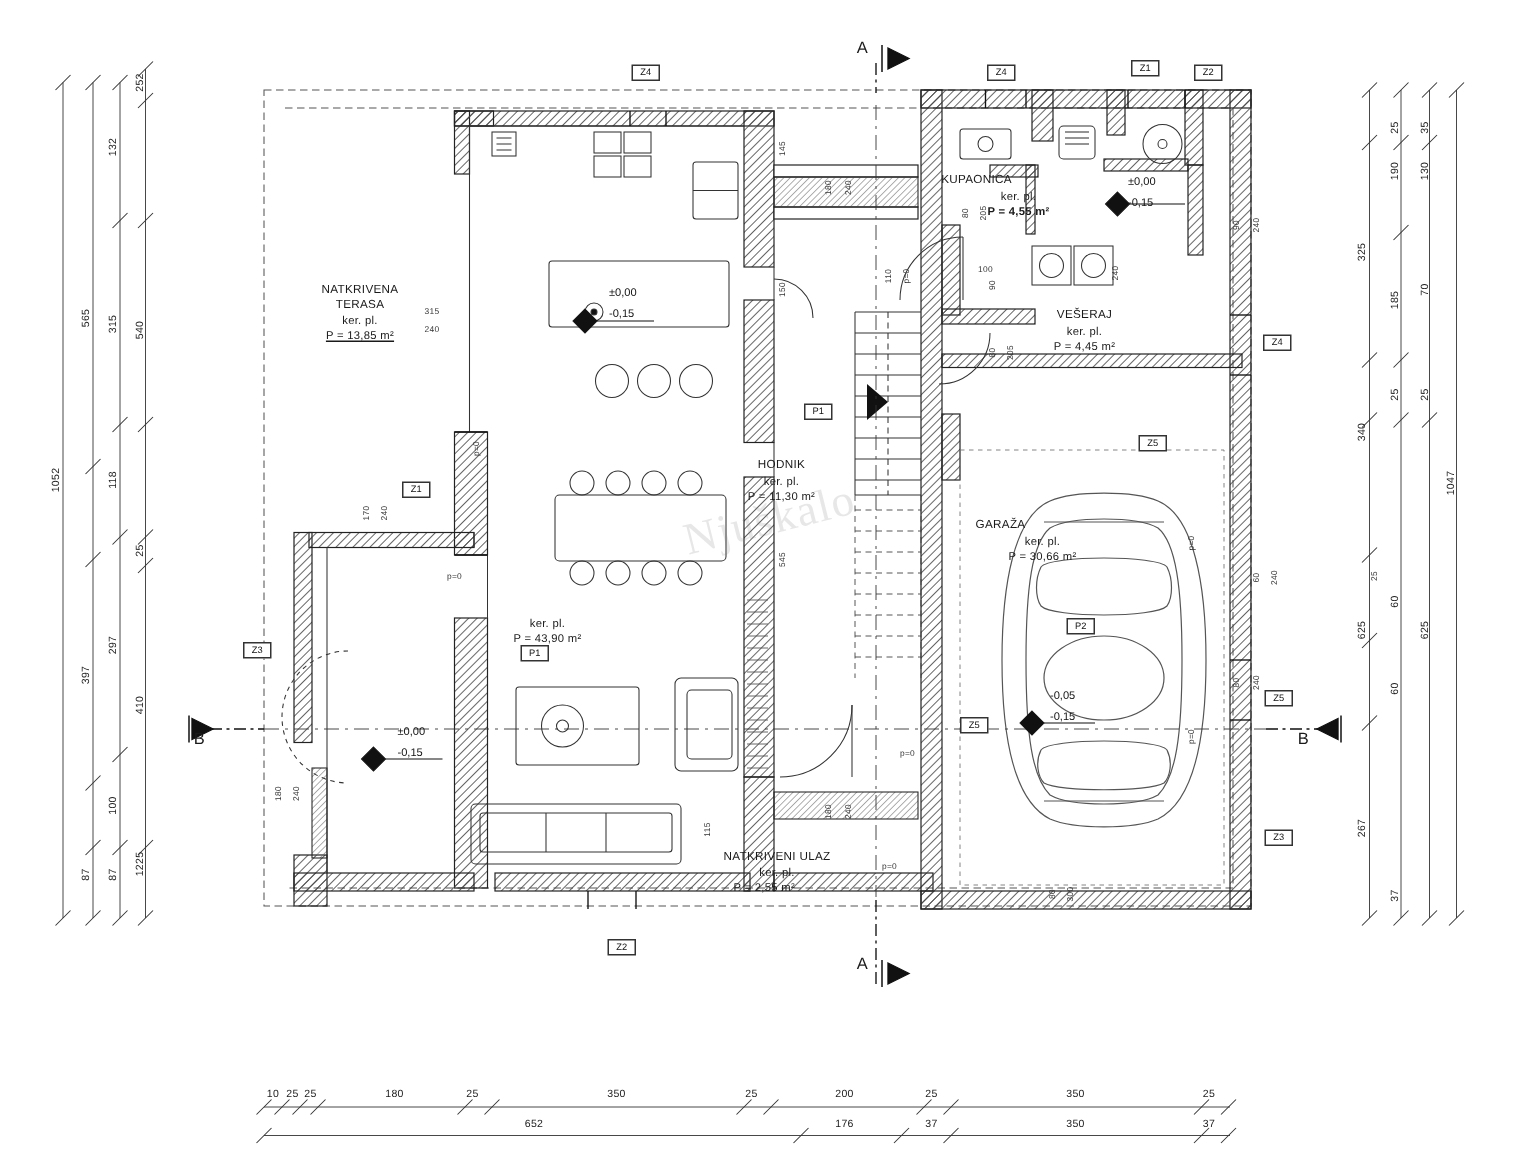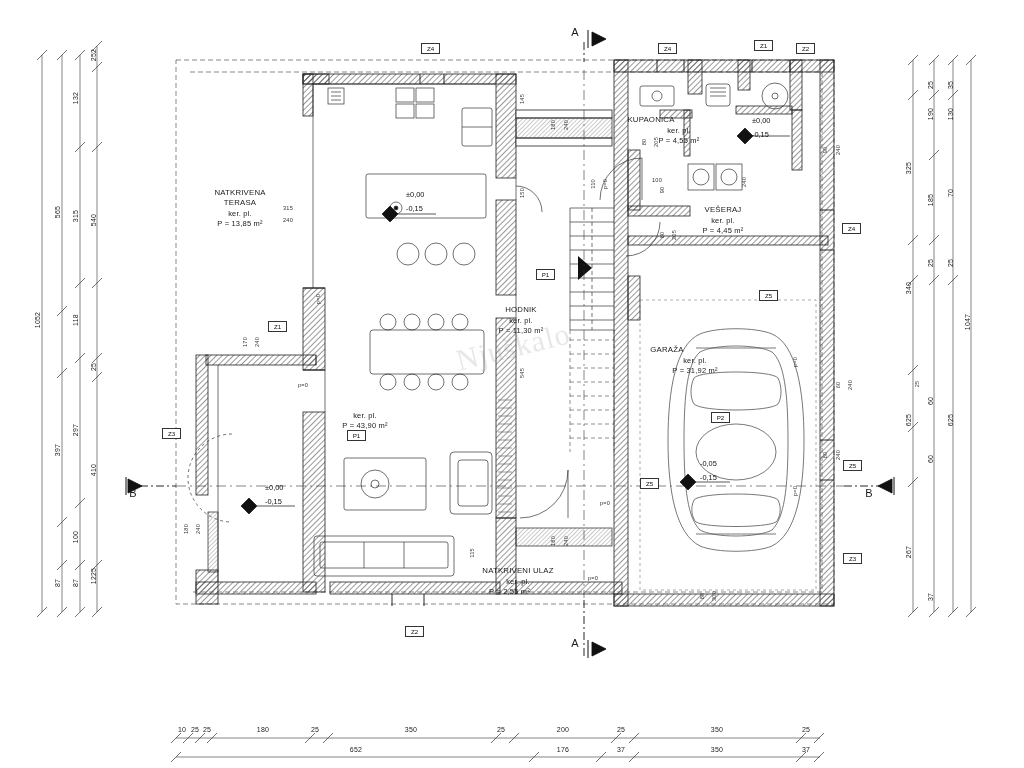--- a/index.html
+++ b/index.html
@@ -427,40 +427,40 @@
       <line x1="303" y1="288" x2="325" y2="288"></line>
       <line x1="303" y1="370" x2="325" y2="370"></line>
       <line x1="392" y1="594" x2="392" y2="606"></line>
       <line x1="424" y1="594" x2="424" y2="606"></line>
     </g>
   </svg>
 
   <div class="lbl room" style="left:180px; top:188px; width:120px;"><span>NATKRIVENA
 TERASA</span></div>
   <div class="lbl" style="left:180px; top:209px; width:120px;"><span>ker. pl.</span></div>
-  <div class="lbl" style="left:180px; top:219px; width:120px;"><span>P = 13,85 m²</span></div>
+  <div class="lbl" style="left:180px; top:219px; width:120px;text-decoration:underline;"><span>P = 13,85 m²</span></div>
 
   <div class="lbl" style="left:270px; top:411px; width:190px;"><span>ker. pl.</span></div>
   <div class="lbl" style="left:270px; top:421px; width:190px;"><span>P = 43,90 m²</span></div>
 
   <div class="lbl room" style="left:478px; top:305px; width:86px;"><span>HODNIK</span></div>
   <div class="lbl" style="left:478px; top:316px; width:86px;"><span>ker. pl.</span></div>
   <div class="lbl" style="left:478px; top:326px; width:86px;"><span>P = 11,30 m²</span></div>
 
   <div class="lbl room" style="left:608px; top:115px; width:86px;"><span>KUPAONICA</span></div>
   <div class="lbl" style="left:636px; top:126px; width:86px;"><span>ker. pl.</span></div>
-  <div class="lbl" style="left:636px; top:136px; width:86px;"><span>P = 4,55 m²</span></div>
+  <div class="lbl" style="left:636px; top:136px; width:86px;font-weight:bold;"><span>P = 4,55 m²</span></div>
 
   <div class="lbl room" style="left:680px; top:205px; width:86px;"><span>VEŠERAJ</span></div>
   <div class="lbl" style="left:680px; top:216px; width:86px;"><span>ker. pl.</span></div>
   <div class="lbl" style="left:680px; top:226px; width:86px;"><span>P = 4,45 m²</span></div>
 
   <div class="lbl room" style="left:624px; top:345px; width:86px;"><span>GARAŽA</span></div>
   <div class="lbl" style="left:652px; top:356px; width:86px;"><span>ker. pl.</span></div>
-  <div class="lbl" style="left:652px; top:366px; width:86px;"><span>P = 31,92 m²</span></div>
+  <div class="lbl" style="left:652px; top:366px; width:86px;"><span>P = 30,66 m²</span></div>
 
   <div class="lbl room" style="left:456px; top:566px; width:124px;"><span>NATKRIVENI ULAZ</span></div>
   <div class="lbl" style="left:456px; top:577px; width:124px;"><span>ker. pl.</span></div>
   <div class="lbl" style="left:456px; top:587px; width:107px;"><span>P = 2,55 m²</span></div>
 
   <div class="elevtxt" style="left:406px; top:190px;"><span>±0,00</span></div>
   <div class="elevtxt" style="left:406px; top:204px;"><span>-0,15</span></div>
 
   <div class="elevtxt" style="left:265px; top:483px;"><span>±0,00</span></div>
   <div class="elevtxt" style="left:265px; top:497px;"><span>-0,15</span></div>

